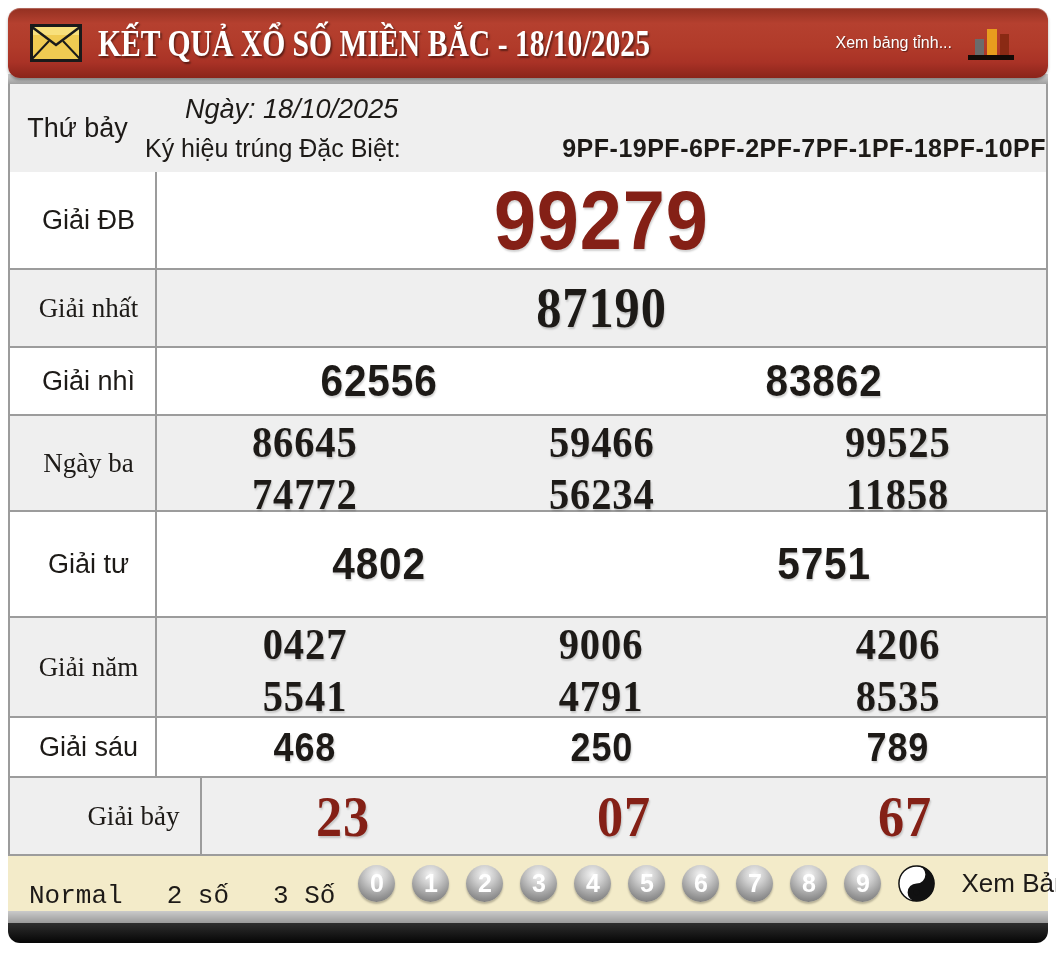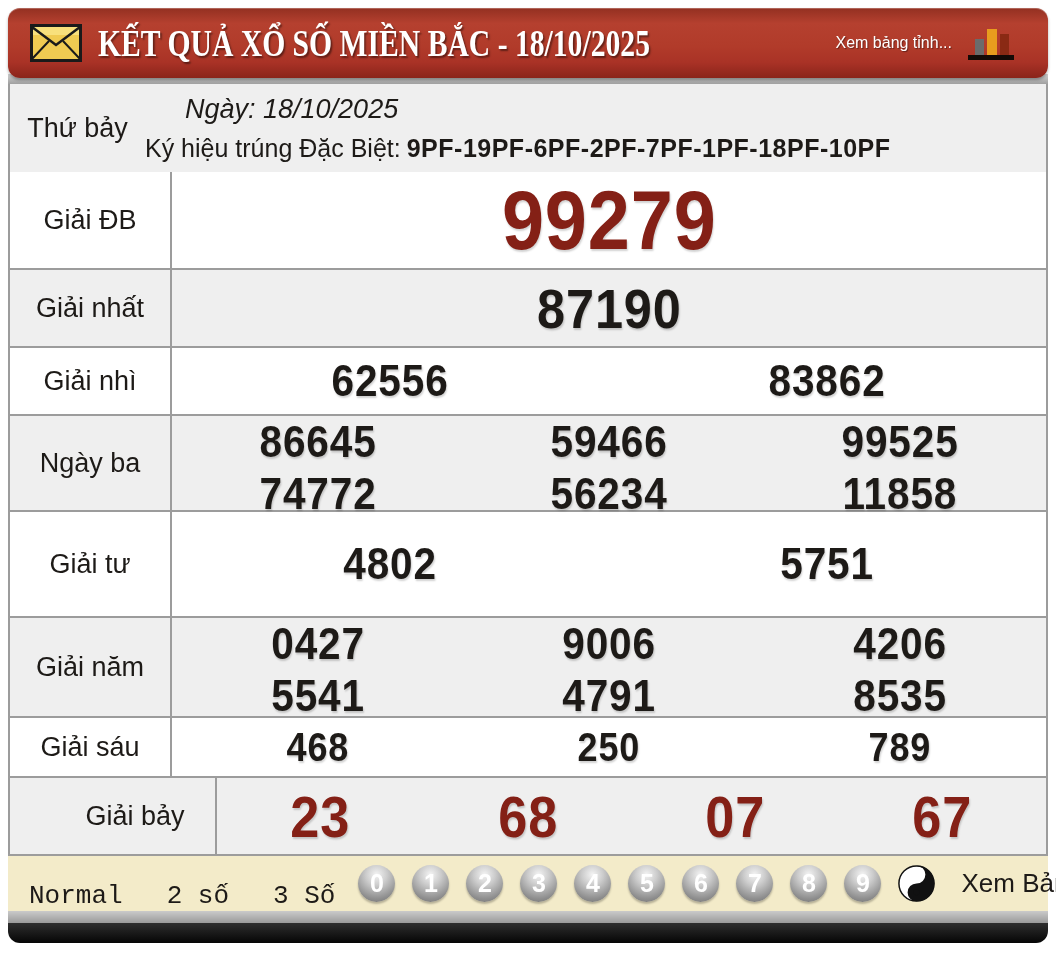--- a/index.html
+++ b/index.html
@@ -43,33 +43,33 @@
   .top-band {
     position: relative; z-index: 1;
     height: 10px; margin-top: -4px;
     background: linear-gradient(#d2d2d2, #a0a0a0);
   }
 
   
   .panel { border-left: 2px solid #9c9c9c; border-right: 2px solid #9c9c9c; }
   .row { display: flex; background: #fff; }
   .row + .row { border-top: 2px solid #9c9c9c; }
-  .alt { background: #efefef; }
+  .alt { background: #efefef; font-family: Liberation Serif, serif; }
 
   .info-row { height: 88px; background: #efefef; }
   .info-left { width: 135px; display: flex; align-items: center; justify-content: center; font-size: 27px; }
   .info-right { flex: 1; padding-top: 6px; }
   .info-date { font-style: italic; font-size: 27px; margin: 4px 0 0 40px; }
-  .info-symbol { display: flex; justify-content: flex-start; gap: 6px; font-size: 25px; margin-top: 9px; }
+  .info-symbol { display: flex; justify-content: space-between; gap: 6px; font-size: 25px; margin-top: 9px; }
   .symbol-value { font-weight: bold; letter-spacing: .5px; }
 
   .plabel {
-    width: 162px; border-right: 2px solid #9c9c9c;
+    width: 135px; border-right: 2px solid #9c9c9c;
     display: flex; align-items: center; justify-content: center;
-    font-size: 27px; flex: 0 0 auto;
+    font-size: 27px; flex: 0 0 auto; margin-left: 12px;
   }
   .pvals { flex: 1; display: flex; flex-direction: column; justify-content: space-evenly; }
   .vline { display: flex; }
   .vcell { flex: 1; display: flex; align-items: center; justify-content: center; }
   .num {
     font-weight: bold;
     display: inline-block;
     transform: scaleX(.9);
     text-shadow: 1px 2px 2px rgba(0,0,0,.18);
     letter-spacing: 1px;
@@ -264,23 +264,20 @@
               </div>
             </div>
           </div>
         </div>
         <div class="row h7 alt">
           <div class="plabel">Giải bảy</div>
           <div class="pvals">
             <div class="vline">
               <div class="vcell">
                 <span class="num num-seven">23</span>
-              </div>
-              <div class="vcell">
-                <span class="num num-seven">68</span>
               </div>
               <div class="vcell">
                 <span class="num num-seven">07</span>
               </div>
               <div class="vcell">
                 <span class="num num-seven">67</span>
               </div>
             </div>
           </div>
         </div>

